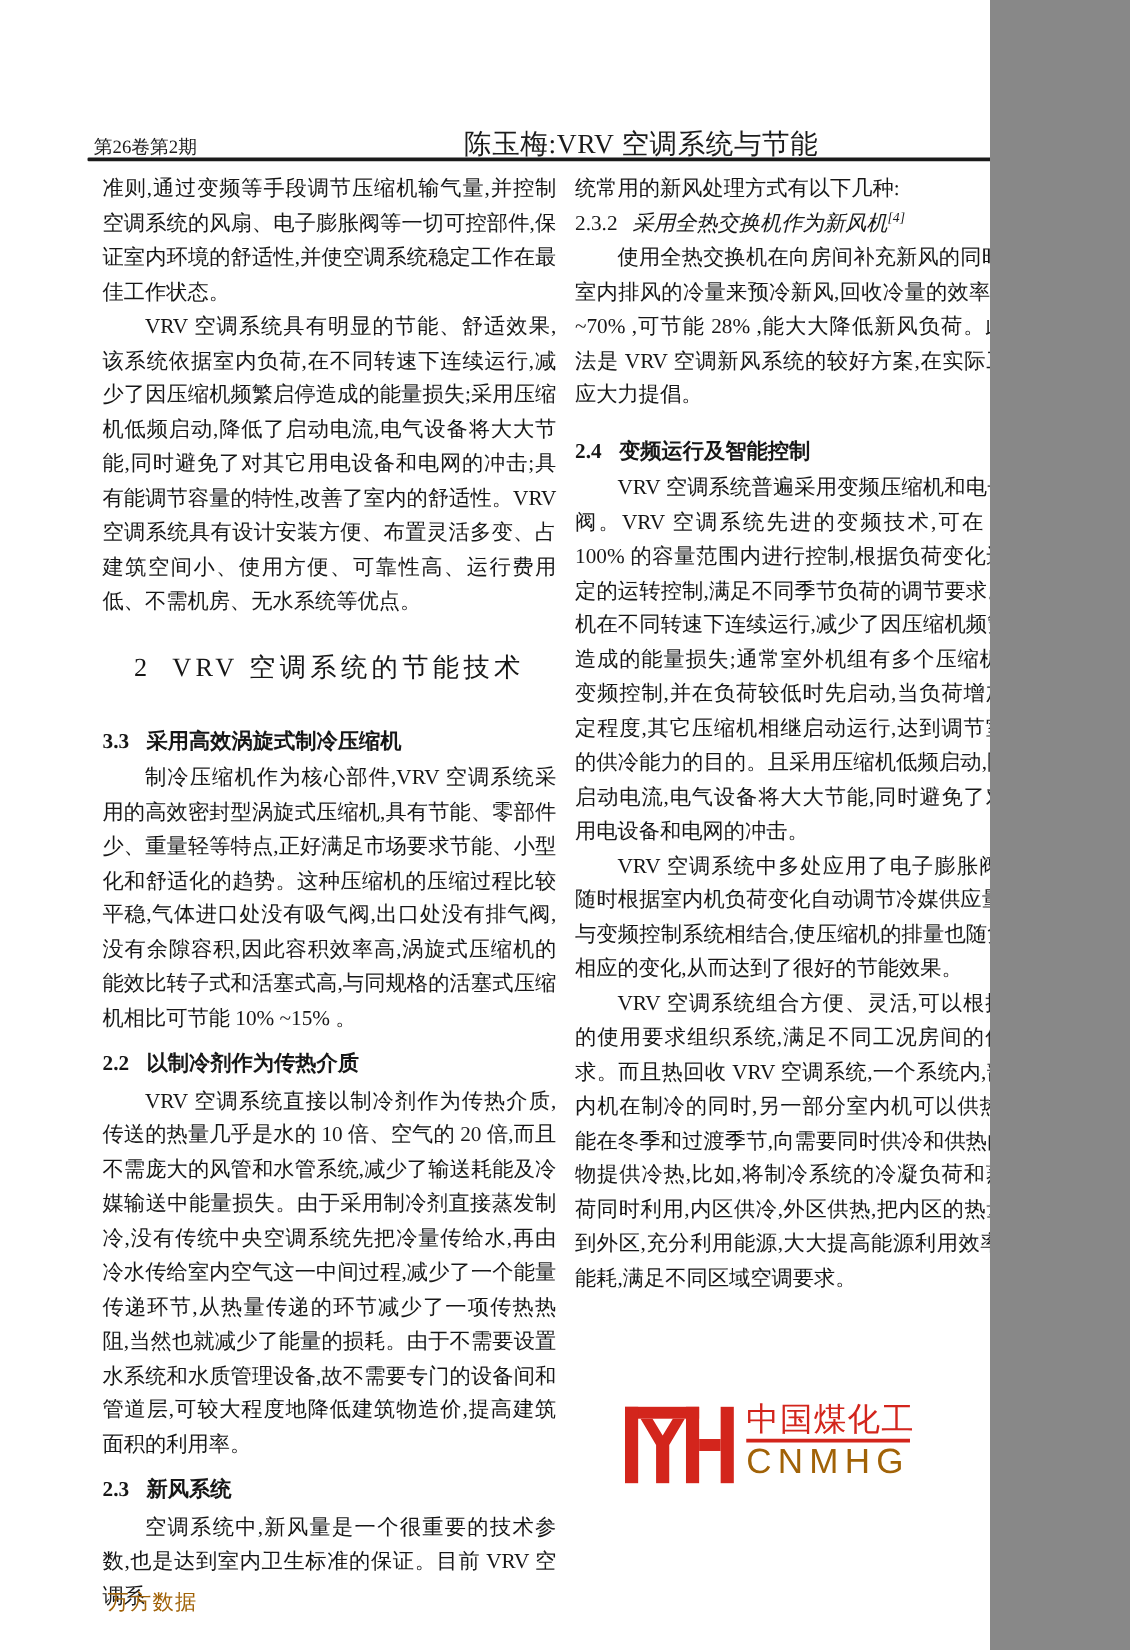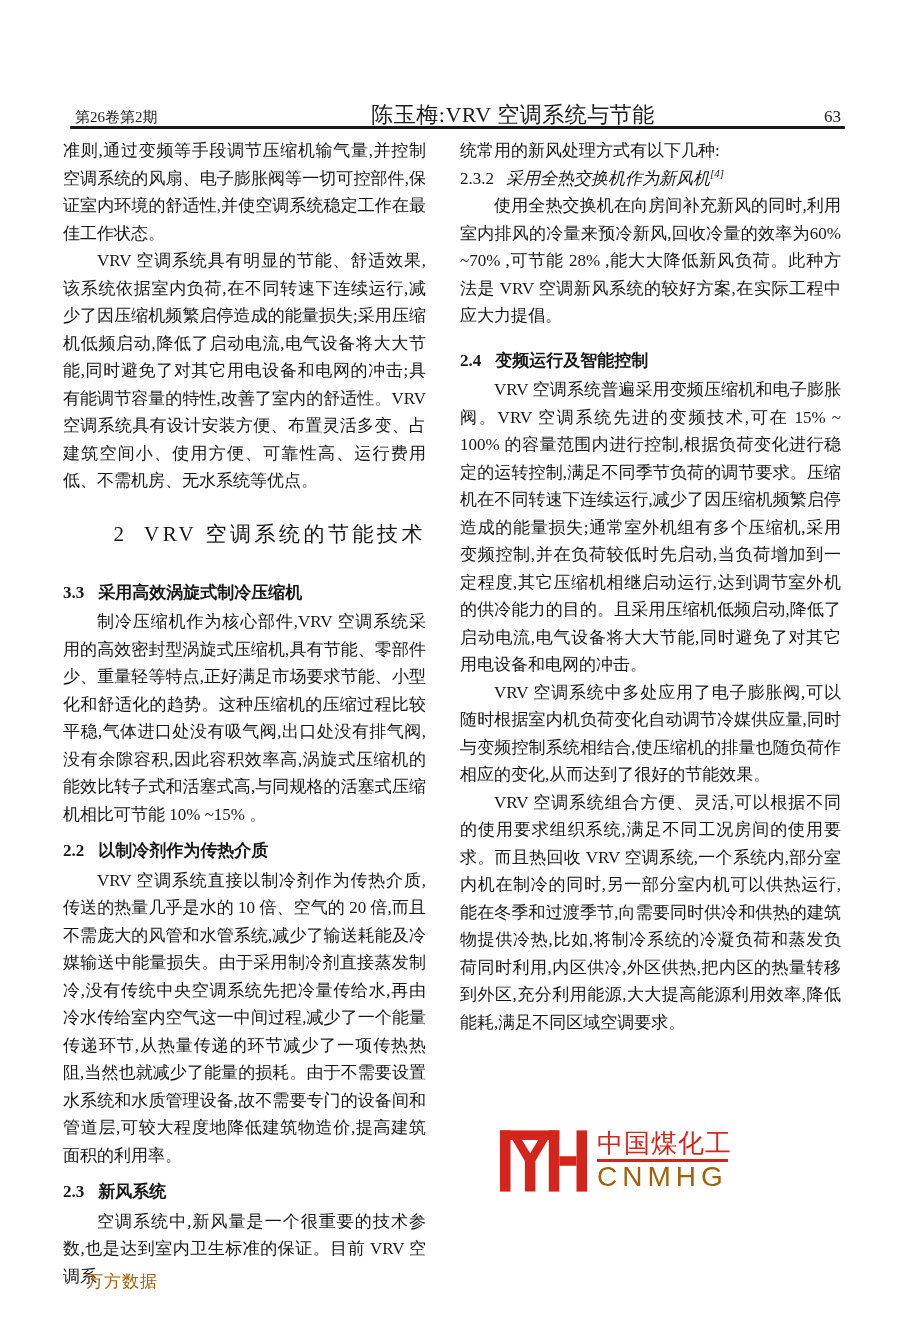--- a/index.html
+++ b/index.html
@@ -1,69 +1,69 @@
 <!DOCTYPE html>
 <html><head>
 <meta charset="utf-8">
 <style>
   html,body{margin:0;padding:0;background:#888;}
   .page{
     position:relative;
-    width:904px;height:1320px;
+    width:792px;height:1320px;
     background:#ffffff;
     overflow:hidden;
     font-family:"Liberation Serif","DejaVu Serif",serif;
     color:#171717;
   }
   
   .hdr{
     position:absolute;left:75px;top:100px;width:766px;
     display:flex;align-items:baseline;
     font-size:15px;color:#1c1c1c;
   }
   .hdr .issue{width:170px;white-space:nowrap;}
   .hdr .rtitle{flex:1;text-align:center;font-size:22px;letter-spacing:.5px;}
   .hdr .pno{width:60px;text-align:right;font-size:17px;}
   .hdr-rule{
     position:absolute;left:70px;top:126px;width:775px;height:3px;
     background:#1b1b1b;border-radius:1px;
   }
   
   .col{position:absolute;top:137px;font-size:17px;line-height:27.5px;text-align:justify;}
-  .col-left{left:63px;width:363px;}
+  .col-left{left:82px;width:363px;}
   .col-right{left:460px;width:381px;}
   .p{margin:0;text-indent:2em;}
   .p.noind{text-indent:0;}
   
   .h2sec{
     margin:24px 0 30px 0;
     font-size:21px;line-height:30px;
     letter-spacing:3.5px;font-weight:500;
-    text-align:right;
+    text-align:center;
   }
   .h2sec .num{margin-right:20px;letter-spacing:0;}
   
   .h3sec{
     margin:9px 0 2px 0;
     font-family:"Liberation Sans","DejaVu Sans",sans-serif;
     font-weight:bold;font-size:17px;line-height:27.5px;
     text-align:left;
   }
   .h3sec .num{margin-right:14px;font-family:"Liberation Serif","DejaVu Serif",serif;}
   
   .h4sec{
     margin:0;font-style:italic;font-size:17px;line-height:27.5px;text-align:justify;
   }
   .h4sec .num{margin-right:12px;font-style:normal;}
   .h4sec sup{font-size:11px;line-height:0;}
   
   .wmark{
     position:absolute;left:500px;top:1121px;width:240px;height:75px;
     background:#ffffff;z-index:6;
-    display:flex;align-items:center;
+    display:flex;align-items:flex-start;
   }
   .wm-logo{flex:0 0 auto;margin-top:4px;}
   .wm-txt{margin-left:9px;display:flex;flex-direction:column;}
   .wm-cn{
     font-family:"Liberation Sans","DejaVu Sans",sans-serif;
     font-size:26px;line-height:28px;color:#d3251c;letter-spacing:1px;white-space:nowrap;
   }
   .wm-line{height:3px;background:#d3251c;margin:2px 0 3px 0;width:131px;}
   .wm-latin{
     font-family:"Liberation Sans","DejaVu Sans",sans-serif;

